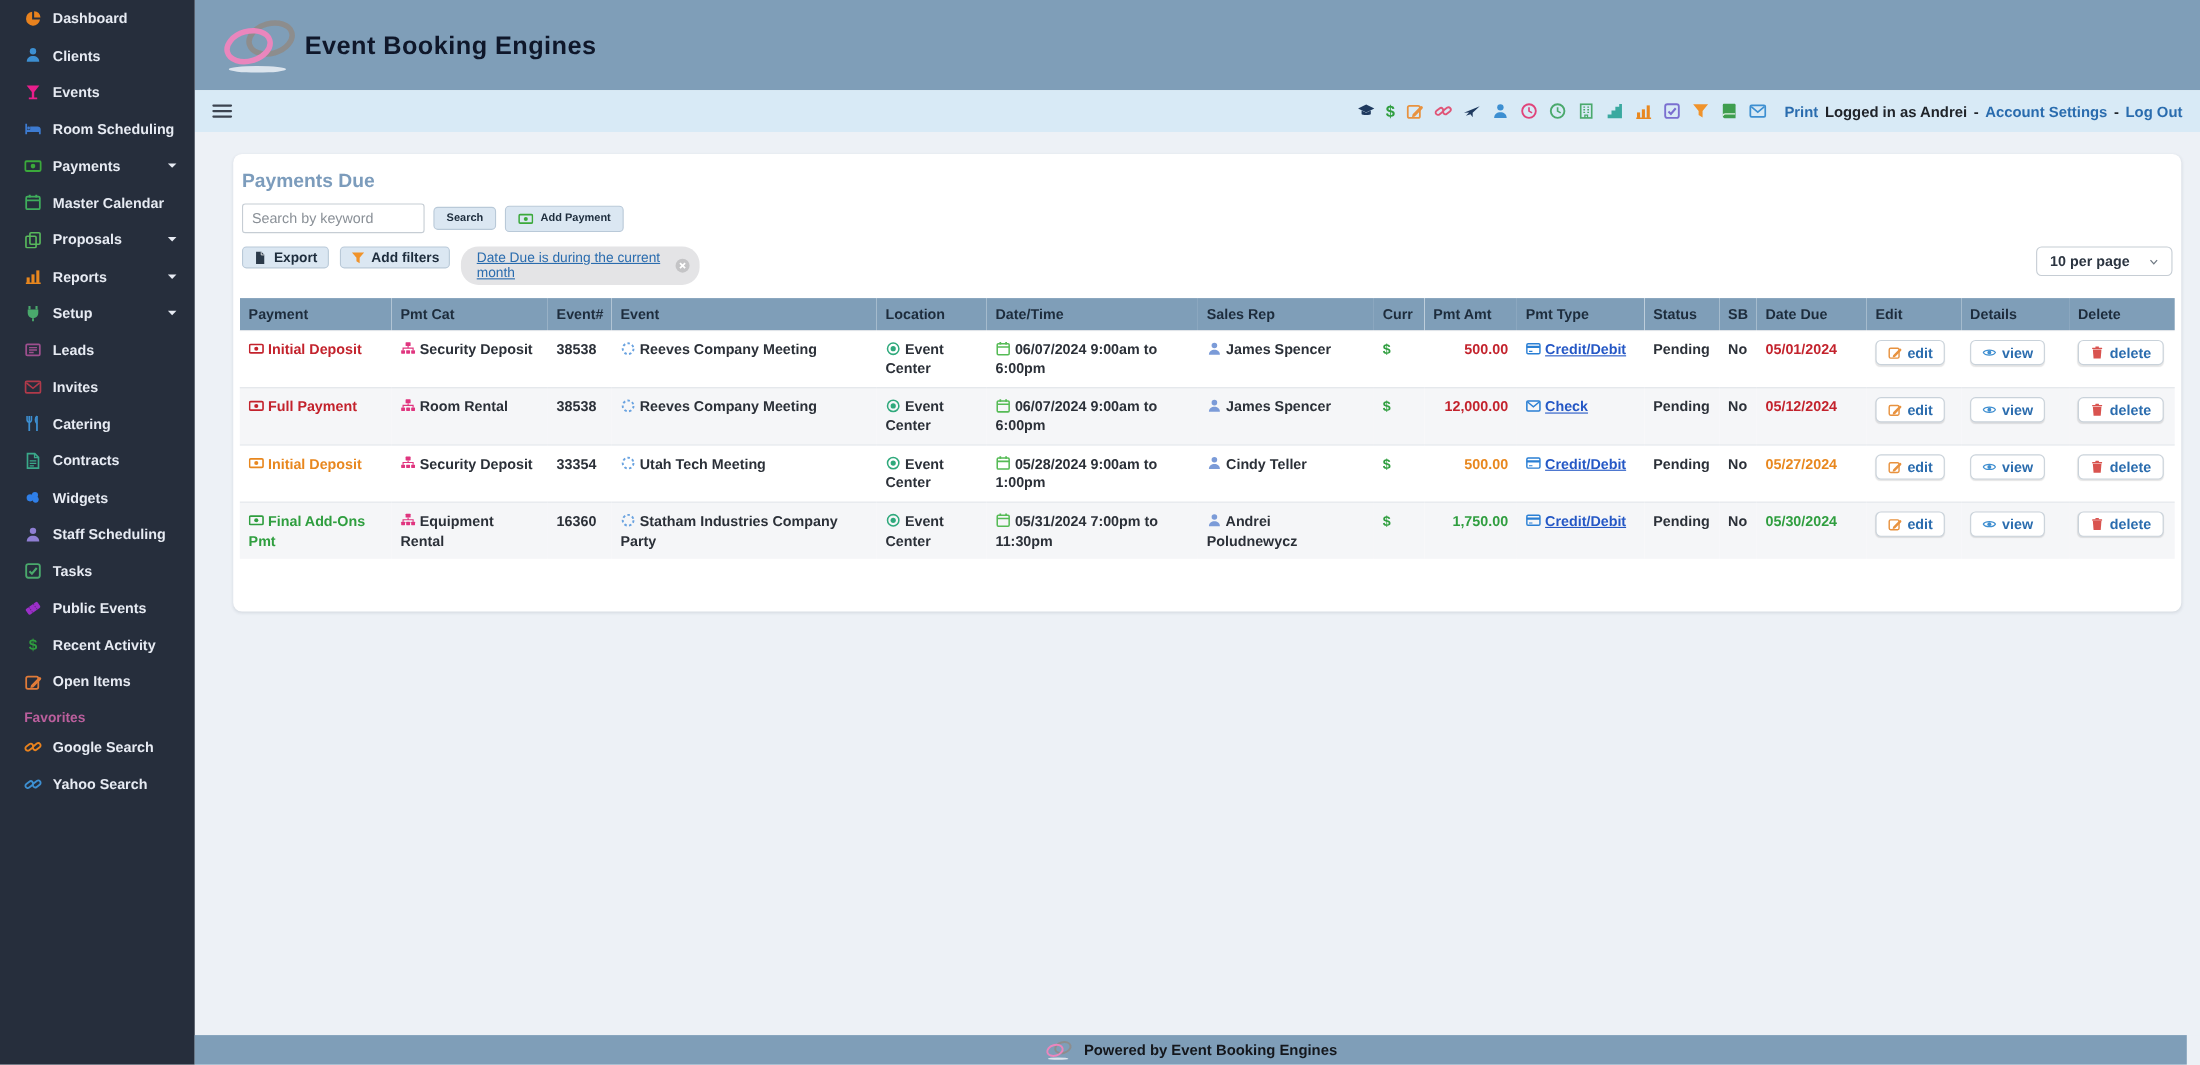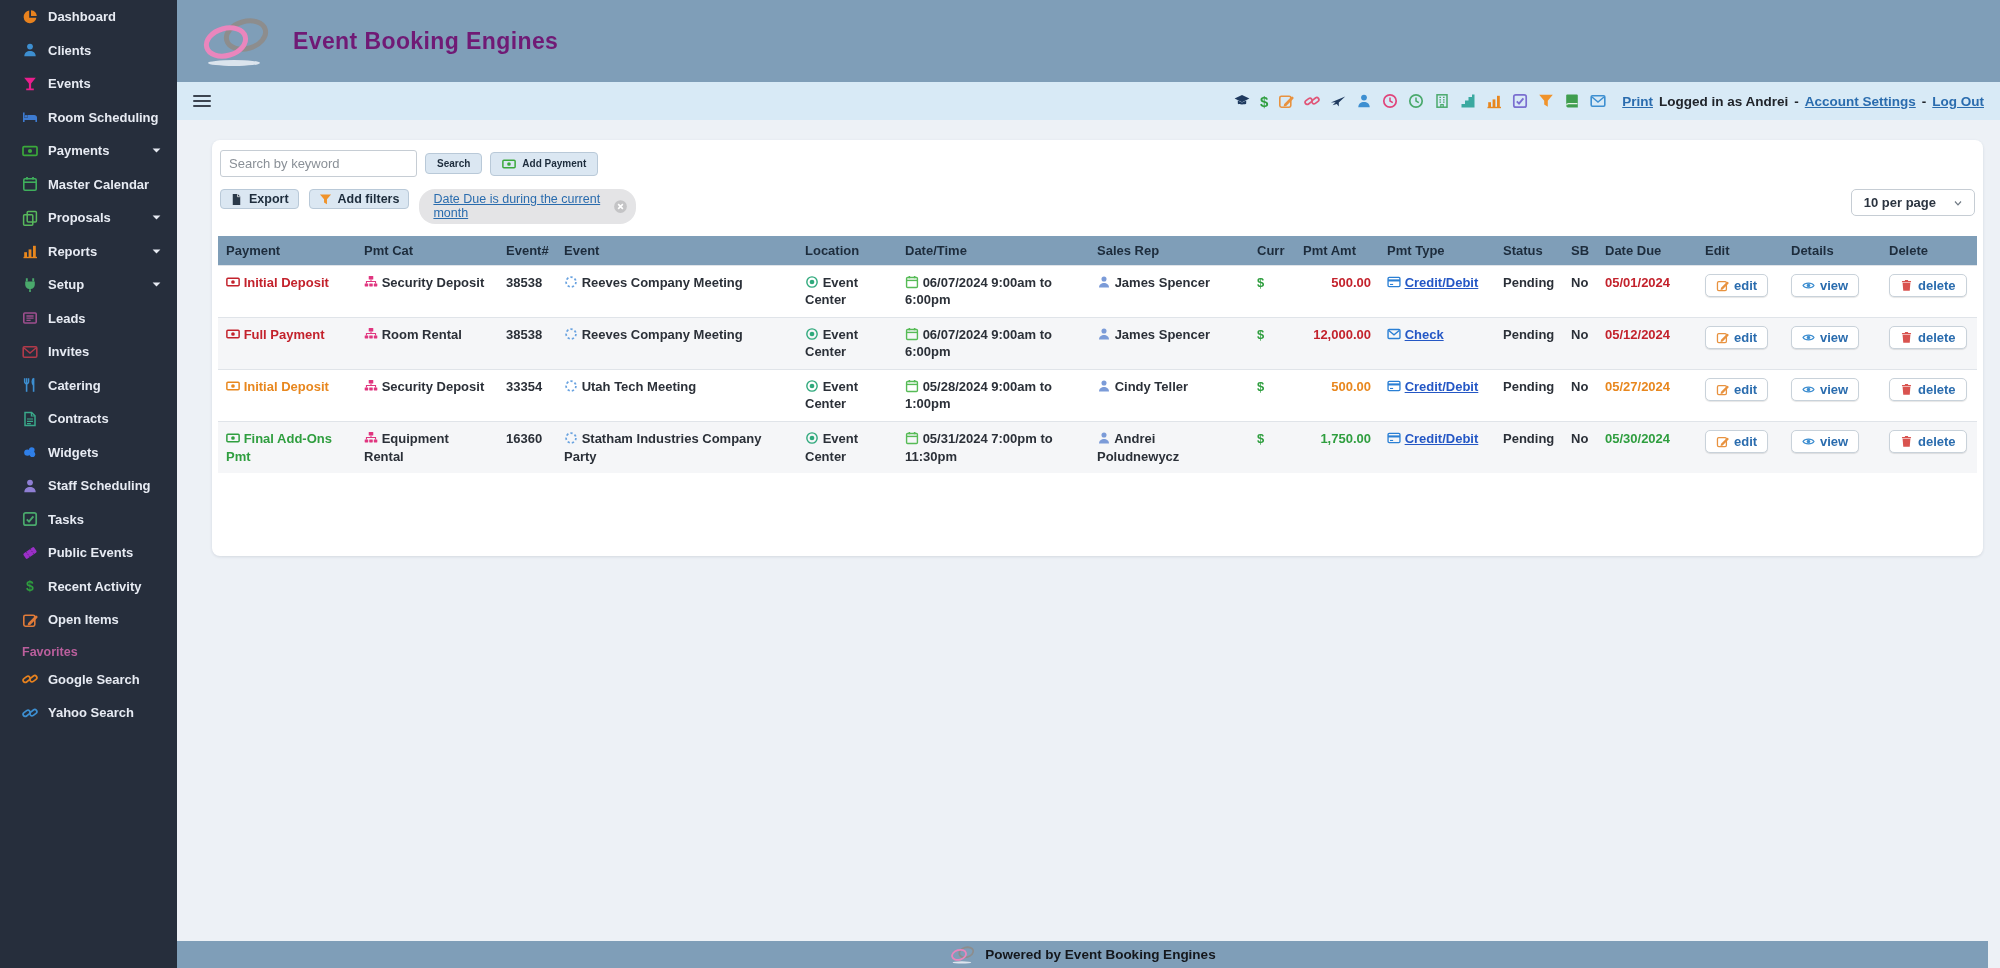--- a/index.html
+++ b/index.html
@@ -15,38 +15,38 @@
   .fav-label { padding:8px 22px 4px; color:#bb5f9d; font-size:12.5px; font-weight:700; }
   .ic { width:16px; height:16px; flex:0 0 auto; display:inline-block; vertical-align:-2px; }
   .s14 { width:14px; height:14px; vertical-align:-2px; }
   .s13 { width:13px; height:13px; vertical-align:-2px; }
   .dollar { font-weight:700; color:#2f9e3f; }
   .side-item .dollar { width:16px; text-align:center; font-size:14px; }
 
   
   .header { position:absolute; left:177px; top:0; right:0; height:82px; background:#7f9eb8; display:flex; align-items:center; padding-left:20px; z-index:4; }
   .logo { width:80px; height:52px; }
-  .brand-title { font-size:23px; font-weight:800; color:#701a75; letter-spacing:.4px; margin-left:16px; }
+  .brand-title { font-size:23px; font-weight:800; color:#0f172a; letter-spacing:.4px; margin-left:0; }
 
   
   .toolbar { position:absolute; left:177px; top:82px; right:0; height:38px; background:#d8eaf6; display:flex; align-items:center; padding:0 16px; z-index:4; }
   .hamburger { width:18px; display:flex; flex-direction:column; gap:3px; cursor:pointer; }
   .hamburger span { height:2px; background:#3c4450; border-radius:1px; }
   .tb-icons { margin-left:auto; display:flex; align-items:center; gap:10px; }
   .tb-icons .ic, .tb-icons .dollar { cursor:pointer; }
   .tb-icons .dollar { font-size:15px; line-height:1; }
   .tb-right { display:flex; align-items:center; gap:6px; margin-left:16px; font-size:13.5px; font-weight:700; color:#20242a; white-space:nowrap; }
-  a.link { color:#2a6cae; text-decoration:underline; font-weight:700; cursor:pointer; }
+  a.link { color:#2a6cae; font-weight:700; cursor:pointer; }
 
   
   .content-bg { position:absolute; left:177px; top:120px; right:0; bottom:27px; background:#edf1f6; }
   .card { position:absolute; left:212px; top:140px; width:1771px; min-height:416px; background:#fff; border-radius:8px; box-shadow:0 1px 3px rgba(30,50,70,.12); padding:10px 6px 40px 6px; z-index:5; }
   .page-title { color:#7c9cbc; font-size:17.5px; font-weight:700; margin:4px 0 10px 2px; }
   .search-row { display:flex; align-items:center; gap:8px; margin:0 0 12px 2px; }
-  .search-input { width:197px; height:27px; border:1px solid #c6cdd4; border-radius:3px; padding:0 8px; font-size:13px; font-family:inherit; color:#333; }
+  .search-input { width:166px; height:27px; border:1px solid #c6cdd4; border-radius:3px; padding:0 8px; font-size:13px; font-family:inherit; color:#333; }
   .search-input::placeholder { color:#8a9097; }
   .btn { display:inline-flex; align-items:center; gap:6px; background:#dbe7f2; border:1px solid #b9c9d8; border-radius:4px; padding:4px 11px; font-size:10px; font-weight:700; color:#1d2c3c; cursor:pointer; font-family:inherit; }
   .btn-sm { padding:2px 9px; font-size:12.5px; }
   .filter-row { display:flex; align-items:flex-start; gap:10px; margin:0 2px 12px 2px; }
   .chip { display:flex; align-items:center; gap:8px; background:#e4e4e6; border-radius:16px; padding:3px 8px 3px 14px; }
   .chip-text { width:172px; font-size:12.5px; font-weight:400; color:#2a6cae; text-decoration:underline; line-height:1.15; cursor:pointer; }
   .chip-x { color:#c4c4c6; cursor:pointer; width:15px; height:15px; }
   .per-page { margin-left:auto; display:flex; align-items:center; gap:16px; background:#fff; border:1px solid #c6cdd4; border-radius:5px; padding:5px 10px 5px 12px; font-size:13px; font-weight:700; color:#2b3440; cursor:pointer; }
   .per-page .ic { width:12px; height:12px; color:#707a84; }
 
@@ -430,20 +430,21 @@
     <span>-</span>
     <a class="link">Account Settings</a>
     <span>-</span>
     <a class="link">Log Out</a>
   </div>
 </div>
 
 <div class="content-bg"></div>
 
 <main class="card">
+  <h1 class="page-title">Payments Due</h1>
 
   <div class="search-row">
     <input class="search-input" placeholder="Search by keyword" style="">
     <button class="btn">
         <span>Search</span>
       </button>
     <button class="btn">
         <svg class="ic s14" style="color:#3ba93b">
           <use href="#i-money"></use>
         </svg>

